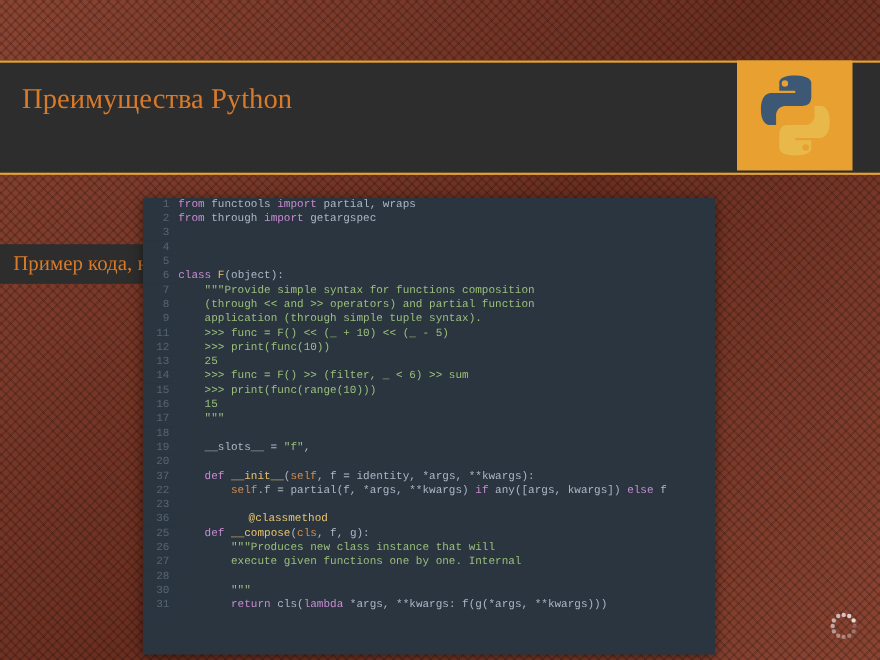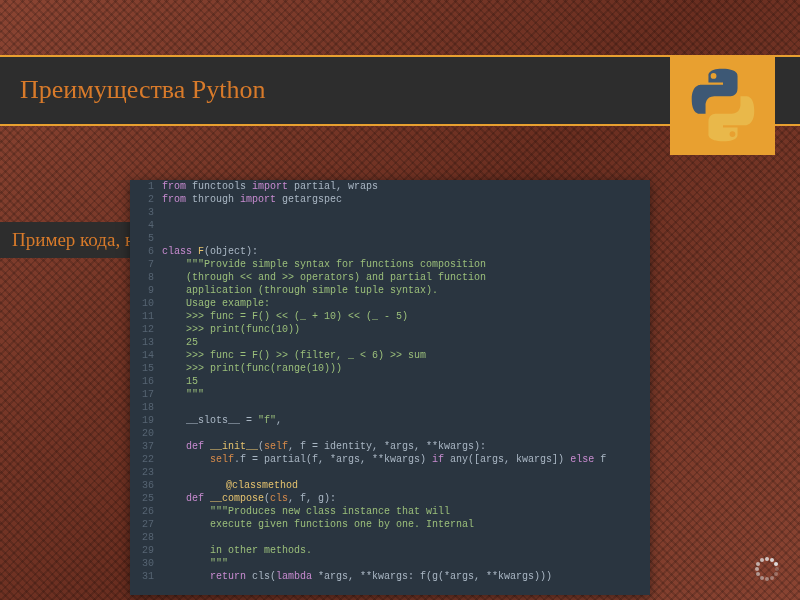--- a/index.html
+++ b/index.html
@@ -14,21 +14,21 @@
       repeating-linear-gradient(-45deg, rgba(0,0,0,0.15) 0, rgba(0,0,0,0.15) 2px, transparent 2px, transparent 6px),
       linear-gradient(135deg, #8a4432 0%, #6a2e20 50%, #8a4432 100%);
     position: relative;
   }
 
   .header-bar {
     position: absolute;
     top: 55px;
     left: 0;
     right: 0;
-    height: 71px;
+    height: 104px;
     background: #2d2d2d;
     border-top: 2px solid #e8a030;
     border-bottom: 2px solid #e8a030;
     display: flex;
     align-items: flex-start;
     padding: 18px 20px 0 20px;
   }
   .header-title {
     color: #d87a2a;
     font-size: 26px;
@@ -159,24 +159,20 @@
     </div>
     <div class="code-row">
       <div class="gutter">8</div>
       <div class="code-line"><span>    </span><span class="st">(through &lt;&lt; and &gt;&gt; operators) and partial function</span></div>
     </div>
     <div class="code-row">
       <div class="gutter">9</div>
       <div class="code-line"><span>    </span><span class="st">application (through simple tuple syntax).</span></div>
     </div>
     <div class="code-row">
-      <div class="gutter">10</div>
-      <div class="code-line"><span>    </span><span class="st">Usage example:</span></div>
-    </div>
-    <div class="code-row">
       <div class="gutter">11</div>
       <div class="code-line"><span>    </span><span class="st">&gt;&gt;&gt; func = F() &lt;&lt; (_ + 10) &lt;&lt; (_ - 5)</span></div>
     </div>
     <div class="code-row">
       <div class="gutter">12</div>
       <div class="code-line"><span>    </span><span class="st">&gt;&gt;&gt; print(func(10))</span></div>
     </div>
     <div class="code-row">
       <div class="gutter">13</div>
       <div class="code-line"><span>    </span><span class="st">25</span></div>
@@ -233,24 +229,20 @@
       <div class="gutter">26</div>
       <div class="code-line"><span>        </span><span class="st">"""Produces new class instance that will</span></div>
     </div>
     <div class="code-row">
       <div class="gutter">27</div>
       <div class="code-line"><span>        </span><span class="st">execute given functions one by one. Internal</span></div>
     </div>
     <div class="code-row">
       <div class="gutter">28</div>
       <div class="code-line"><span>        </span></div>
-    </div>
-    <div class="code-row">
-      <div class="gutter">29</div>
-      <div class="code-line"><span>        </span><span class="st">in other methods.</span></div>
     </div>
     <div class="code-row">
       <div class="gutter">30</div>
       <div class="code-line"><span>        </span><span class="st">"""</span></div>
     </div>
     <div class="code-row">
       <div class="gutter">31</div>
       <div class="code-line"><span>        </span><span class="kw">return </span><span>cls(</span><span class="kw">lambda </span><span>*args, **kwargs: f(g(*args, **kwargs)))</span></div>
     </div>
   </div>

